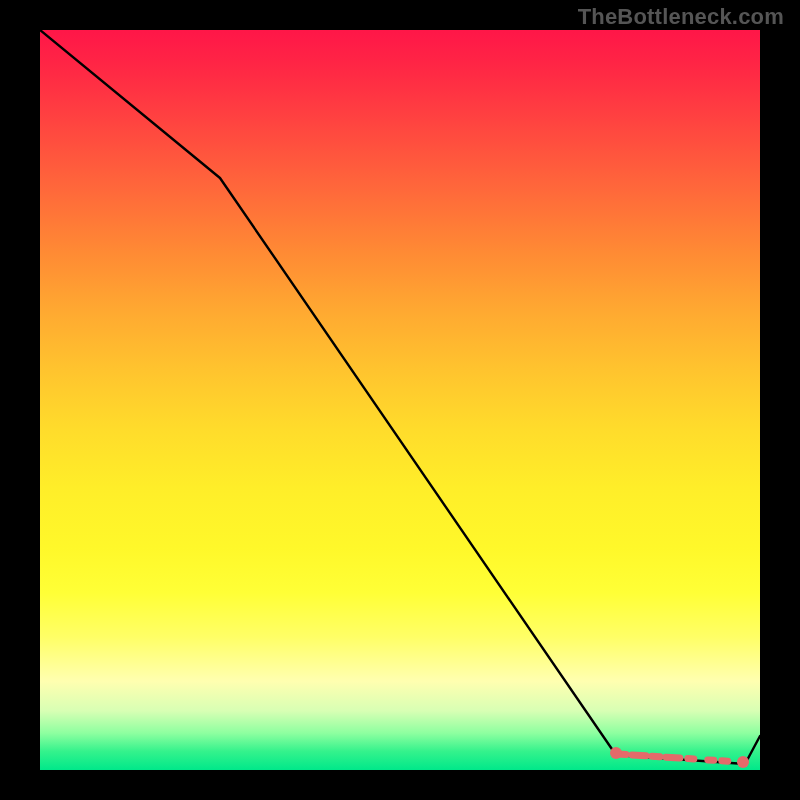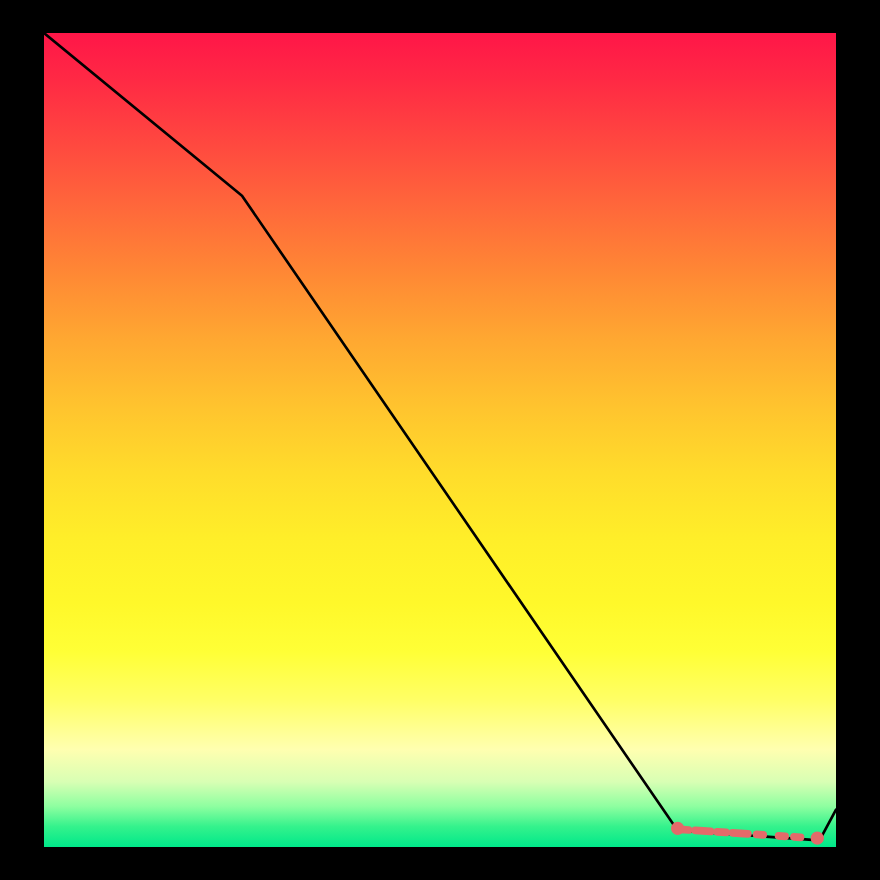--- a/index.html
+++ b/index.html
@@ -59,20 +59,21 @@
     left: 0;
     top: 0;
     width: 720px;
     height: 740px;
   }
 </style>
 </head>
 <body>
 
 <div class="canvas">
+  <div class="watermark">TheBottleneck.com</div>
   <div class="plot">
     <svg class="plot-svg" viewBox="0 0 720 740">
       <polyline points="0,0 180,148 576,725 705,734 720,706" fill="none" stroke="#000" stroke-width="2.4" stroke-linejoin="round" stroke-linecap="round"></polyline>
       <polyline points="578,724 700,732" fill="none" stroke="#e46a6a" stroke-width="7" stroke-linecap="round" stroke-dasharray="8 6 14 6 8 6 14"></polyline>
       <circle cx="576" cy="723" r="6" fill="#e46a6a"></circle>
       <circle cx="703" cy="732" r="6" fill="#e46a6a"></circle>
     </svg>
   </div>
 </div>
 

